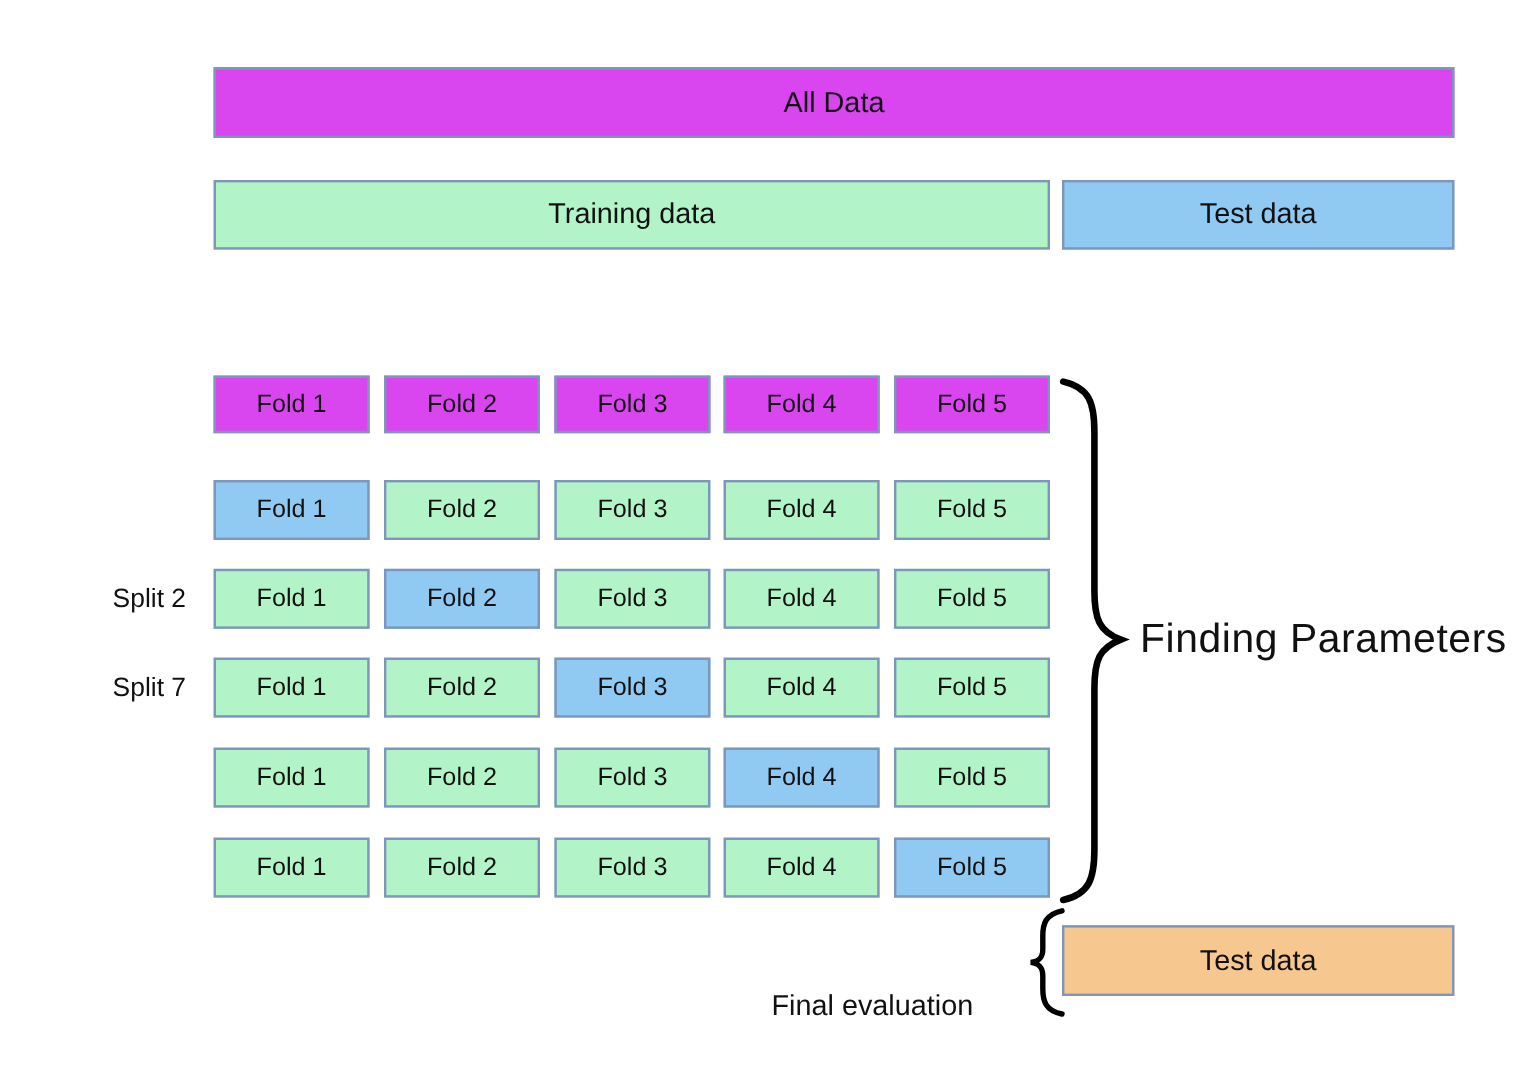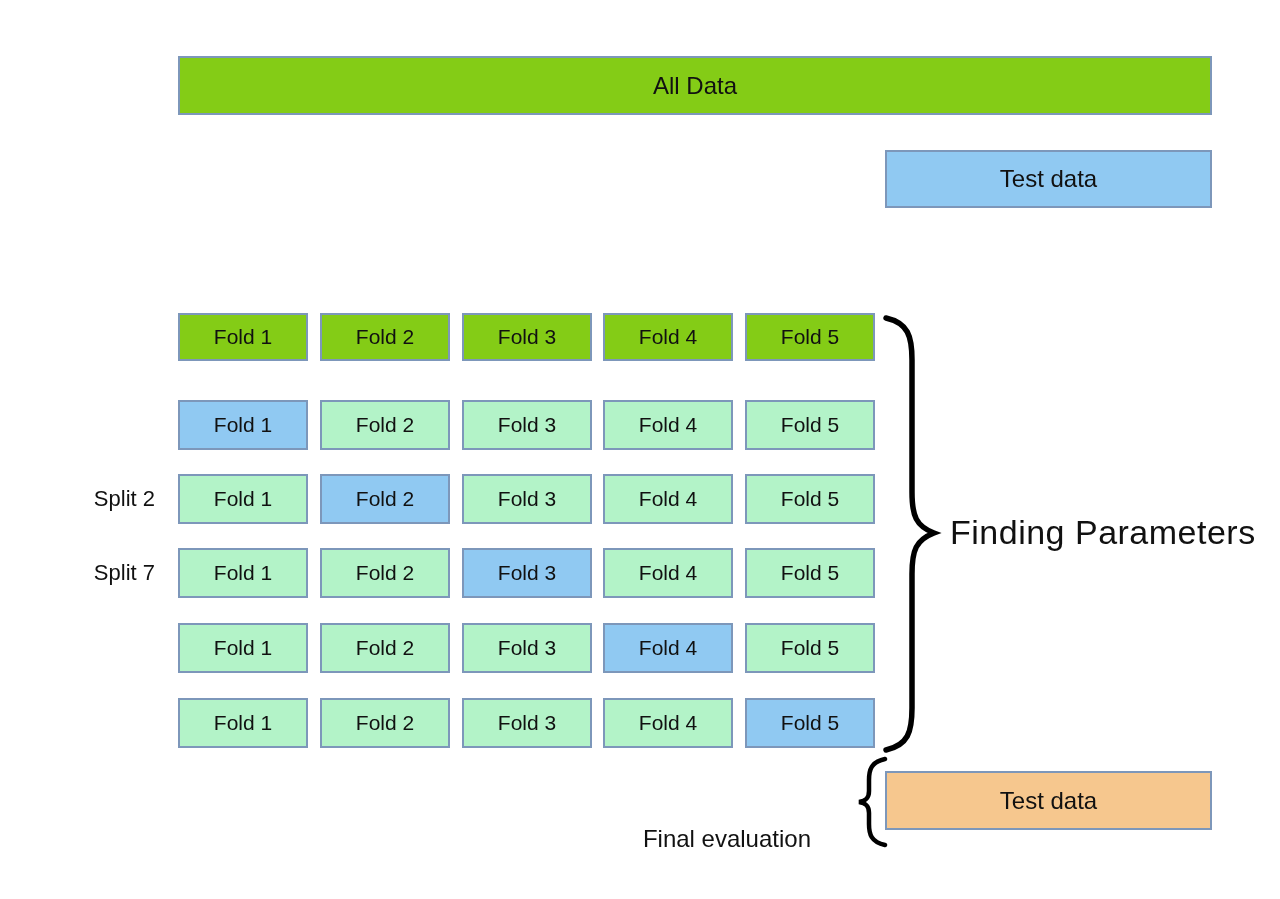--- a/index.html
+++ b/index.html
@@ -5,21 +5,21 @@
   html,body{margin:0;padding:0;background:#ffffff;}
   #stage{
     position:relative;width:1280px;height:899px;background:#ffffff;overflow:hidden;
     font-family:"Liberation Sans", sans-serif;color:#111111;
   }
   .box{
     position:absolute;box-sizing:border-box;border:2px solid #7d97ba;
     display:flex;align-items:center;justify-content:center;
     font-size:24px;color:#111111;
   }
-  .grey{background:#84cc16;}
+  .grey{background:#d946ef;}
   .green{background:#b3f3c8;}
   .blue{background:#90c9f2;}
   .orange{background:#f6c78e;}
 
   
   .all-data{left:178px;top:56px;width:1034px;height:59px;}
   .training{left:178px;top:150px;width:697px;height:58px;}
   .testtop{left:885px;top:150px;width:327px;height:58px;}
 
   
@@ -47,20 +47,23 @@
 </style>
 </head>
 <body>
 
 <div id="stage">
 
   <div class="box grey all-data">
     <span>All Data</span>
   </div>
 
+  <div class="box green training">
+    <span>Training data</span>
+  </div>
   <div class="box blue testtop">
     <span>Test data</span>
   </div>
 
   <div class="box grey cell hdr c0">
       <span>Fold 1</span>
     </div>
   <div class="box grey cell hdr c1">
       <span>Fold 2</span>
     </div>

